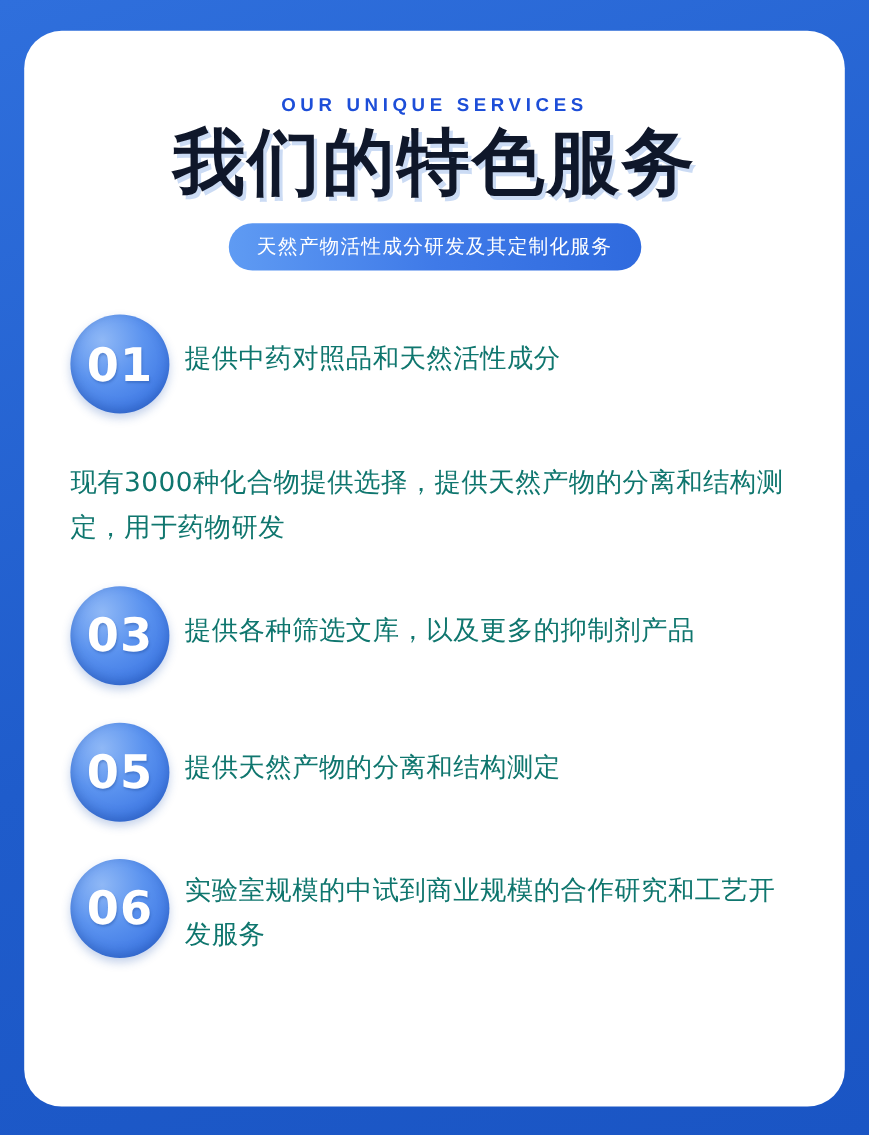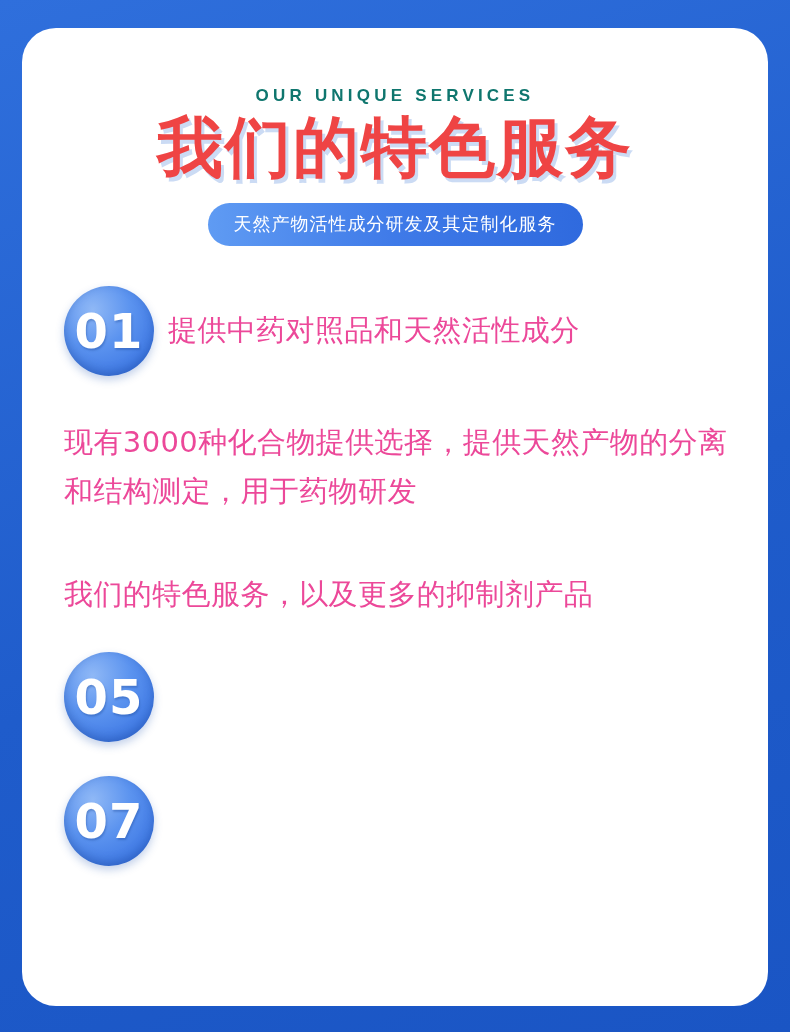--- a/index.html
+++ b/index.html
@@ -33,32 +33,32 @@
     padding: 58px 34px 30px 34px;
     overflow: hidden;
   }
 
   
   .eyebrow {
     text-align: center;
     font-size: 17px;
     letter-spacing: 4.2px;
     font-weight: bold;
-    color: #0f766e;
+    color: #1d4ed8;
     margin: 0 0 6px 0;
     font-family: "Liberation Sans", sans-serif;
   }
 
   .main-title {
     text-align: center;
     font-size: 66px;
     line-height: 1.08;
     font-weight: bold;
     letter-spacing: 2px;
-    color: #ef4444;
+    color: #0f172a;
     margin: 0 0 20px 0;
     text-shadow: 3px 4px 0 rgba(160, 190, 235, 0.55);
     font-family: "DejaVu Sans", "Liberation Sans", sans-serif;
   }
 
   .subtitle-wrap {
     display: flex;
     justify-content: center;
     margin-bottom: 40px;
   }
@@ -93,33 +93,33 @@
     border-radius: 50%;
     background: radial-gradient(circle at 32% 26%, #8fb8f6 0%, #5b93ef 42%, #2f6ade 100%);
     box-shadow: inset 0 -4px 10px rgba(20, 60, 140, 0.35),
                 0 4px 9px rgba(40, 90, 180, 0.28);
     display: flex;
     align-items: center;
     justify-content: center;
     margin-right: 14px;
   }
   .badge span {
-    font-size: 48px;
+    font-size: 42px;
     font-weight: bold;
     color: #ffffff;
     letter-spacing: 1px;
     font-family: "DejaVu Sans", "Liberation Sans", sans-serif;
     text-shadow: 1px 2px 2px rgba(25, 70, 150, 0.35);
   }
 
   .item-text {
     flex: 1 1 auto;
-    font-size: 29px;
+    font-size: 24px;
     line-height: 1.68;
-    color: #ec4899;
+    color: #0f766e;
     letter-spacing: 0.4px;
     padding-top: 20px;
     font-family: "DejaVu Sans", "Liberation Sans", sans-serif;
   }
   .item.two-line .item-text { padding-top: 8px; }
 </style>
 </head>
 <body>
 
 <div class="poster">
@@ -140,30 +140,35 @@
           <span>01</span>
         </div>
         <div class="item-text">提供中药对照品和天然活性成分</div>
       </div>
 
       <div class="item two-line">
         <div class="item-text">现有3000种化合物提供选择，提供天然产物的分离和结构测定，用于药物研发</div>
       </div>
 
       <div class="item">
-        <div class="item-text">我们的特色服务，以及更多的抑制剂产品</div>
+        <div class="badge">
+          <span>03</span>
+        </div>
+        <div class="item-text">提供各种筛选文库，以及更多的抑制剂产品</div>
       </div>
 
       <div class="item">
         <div class="badge">
           <span>05</span>
         </div>
+        <div class="item-text">提供天然产物的分离和结构测定</div>
       </div>
 
       <div class="item two-line">
         <div class="badge">
-          <span>07</span>
+          <span>06</span>
         </div>
+        <div class="item-text">实验室规模的中试到商业规模的合作研究和工艺开发服务</div>
       </div>
 
     </div>
   </div>
 </div>
 
 </body></html>

